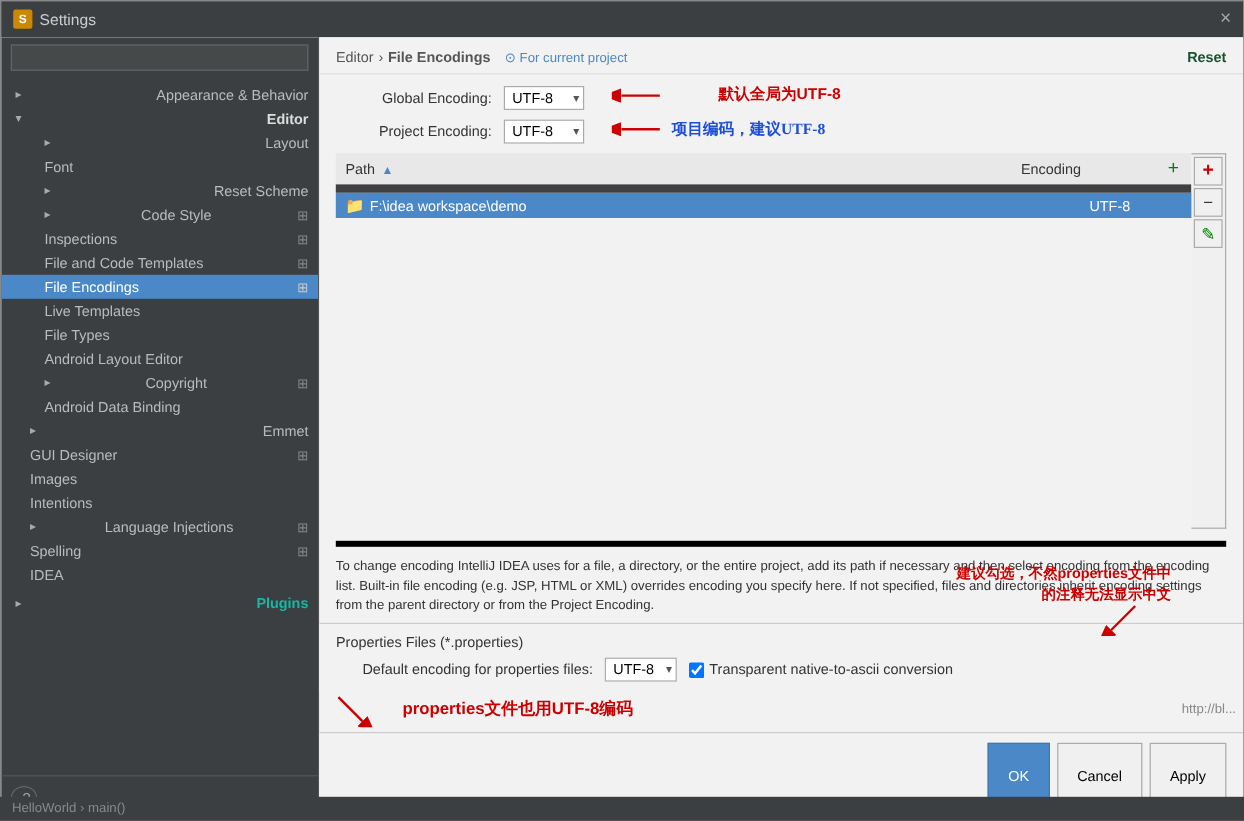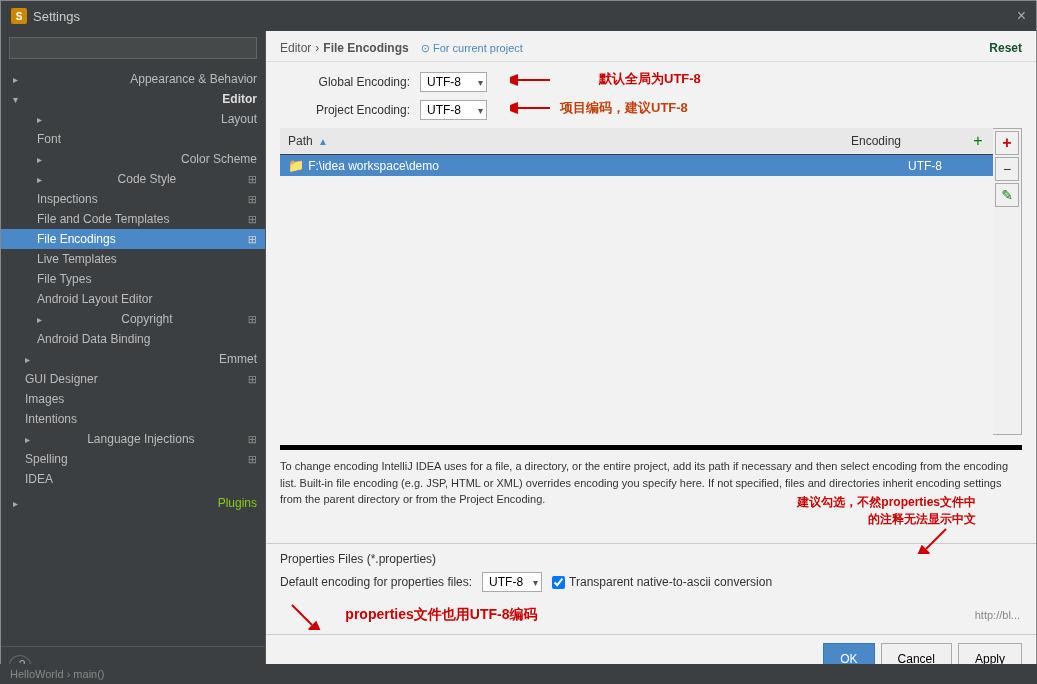--- a/index.html
+++ b/index.html
@@ -22,42 +22,42 @@
     .main { flex: 1; background: #f2f2f2; display: flex; flex-direction: column; overflow: hidden; }
     .main-header { padding: 10px 14px 6px; display: flex; justify-content: space-between; align-items: center; border-bottom: 1px solid #ddd; }
     .breadcrumb { display: flex; align-items: center; gap: 4px; font-size: 12px; color: #555; }
     .reset-link { color: #14532d; cursor: pointer; font-size: 12px; font-weight: bold; }
     .main-body { flex: 1; padding: 10px 14px; overflow-y: auto; position: relative; }
     .form-row { display: flex; align-items: center; margin-bottom: 8px; gap: 10px; }
     .form-label { width: 130px; text-align: right; font-size: 12px; color: #333; }
     .select-box { padding: 2px 18px 2px 6px; border: 1px solid #aaa; background: #fff; font-size: 12px; appearance: none; cursor: pointer; position: relative; }
     .select-wrapper { position: relative; display: inline-block; }
     .select-wrapper::after { content: '▾'; position: absolute; right: 4px; top: 50%; transform: translateY(-50%); pointer-events: none; font-size: 10px; color: #555; }
-    .table-header { display: flex; background: #e8e8e8; border-bottom: 1px solid #404040; align-items: center; }
+    .table-header { display: flex; background: #e8e8e8; border-bottom: 7px solid #404040; align-items: center; }
     .table-header-cell { padding: 4px 8px; font-size: 12px; color: #333; font-weight: normal; }
     .table-header-cell.path { flex: 1; }
     .table-header-cell.encoding { width: 120px; text-align: left; }
     .table-header-cell.actions { width: 30px; display: flex; align-items: center; justify-content: center; }
     .table-body { min-height: 280px; position: relative; }
     .table-row { display: flex; align-items: center; padding: 3px 8px; cursor: pointer; }
     .table-row.selected { background: #4a88c7; color: white; }
     .table-row .path-cell { flex: 1; display: flex; align-items: center; gap: 4px; font-size: 12px; }
     .table-row .encoding-cell { width: 120px; text-align: center; font-size: 12px; }
     .folder-icon { color: #f0a030; font-size: 13px; }
     .side-btn { width: 24px; height: 24px; border: 1px solid #aaa; background: #f0f0f0; cursor: pointer; display: flex; align-items: center; justify-content: center; font-size: 14px; color: #333; }
     .side-btn.green { color: #008000; }
     .sort-icon { font-size: 10px; color: #4a88c7; margin-left: 2px; }
     .info-text { font-size: 11px; color: #333; line-height: 1.5; padding: 8px 0; border-top: 5px solid #000000; margin-top: 6px; }
     .bottom-section { border-top: 1px solid #ccc; padding: 8px 14px; background: #f2f2f2; }
     .properties-title { font-size: 12px; color: #333; margin-bottom: 6px; }
     .properties-row { display: flex; align-items: center; gap: 10px; }
-    .properties-label { font-size: 12px; color: #333; white-space: nowrap; }
+    .properties-label { font-size: 12px; color: #333; white-space: nowrap; margin-left: 22px; }
     .checkbox-label { display: flex; align-items: center; gap: 4px; font-size: 12px; color: #333; cursor: pointer; }
     .dialog-buttons { border-top: 1px solid #ccc; padding: 8px 14px; background: #f2f2f2; display: flex; justify-content: flex-end; gap: 6px; }
-    .btn { padding: 8px 16px; font-size: 12px; border: 1px solid #aaa; cursor: pointer; background: #f0f0f0; }
+    .btn { padding: 20px 16px; font-size: 12px; border: 1px solid #aaa; cursor: pointer; background: #f0f0f0; }
     .btn.primary { background: #4a88c7; color: white; border-color: #3a78b7; }
   </style>
 </head>
 <body>
 
 <div class="window">
 
   <div class="title-bar">
     <div class="title-bar-left">
       <div class="title-bar-icon">S</div>
@@ -89,21 +89,21 @@
           <span style="margin-right:4px;font-size:10px;color:#aaa;">▸</span>
           <span>Layout</span>
         </div>
 
         <div class="tree-item tree-item-indent2">
           <span>Font</span>
         </div>
 
         <div class="tree-item tree-item-indent2">
           <span style="margin-right:4px;font-size:10px;color:#aaa;">▸</span>
-          <span>Color Scheme</span>
+          <span>Reset Scheme</span>
         </div>
 
         <div class="tree-item tree-item-indent2">
           <span style="margin-right:4px;font-size:10px;color:#aaa;">▸</span>
           <span>Code Style</span>
           <span style="color:#888;font-size:11px;">⊞</span>
         </div>
 
         <div class="tree-item tree-item-indent2">
           <span>Inspections</span>
@@ -170,21 +170,21 @@
           <span>Spelling</span>
           <span style="color:#888;font-size:11px;">⊞</span>
         </div>
 
         <div class="tree-item tree-item-indent1">
           <span>IDEA</span>
         </div>
 
         <div class="tree-item" style="margin-top:4px;">
           <span style="margin-right:4px;font-size:10px;color:#aaa;">▸</span>
-          <span style="color:#84cc16;font-weight:normal;">Plugins</span>
+          <span style="color:#14b8a6;font-weight:bold;">Plugins</span>
         </div>
       </div>
 
       <div style="padding:8px;border-top:1px solid #555;">
         <div class="tree-item" style="width:20px;height:20px;border:1px solid #666;border-radius:50%;display:flex;align-items:center;justify-content:center;color:#aaa;">
           <span>?</span>
         </div>
       </div>
     </div>
 
@@ -237,21 +237,21 @@
 
           <div style="position:absolute;left:230px;top:-2px;display:flex;align-items:center;pointer-events:none;">
             <svg width="50" height="20">
               <defs>
                   <marker id="arrowhead2" markerWidth="8" markerHeight="6" refX="0" refY="3" orient="auto">
                     <polygon points="0 0, 8 3, 0 6" fill="#cc0000"></polygon>
                   </marker>
                 </defs>
               <line x1="40" y1="10" x2="8" y2="10" stroke="#cc0000" stroke-width="2" marker-end="url(#arrowhead2)"></line>
             </svg>
-            <span style="color:#c2410c;font-size:13px;font-weight:bold;font-family:Liberation Sans, sans-serif;">项目编码，建议UTF-8</span>
+            <span style="color:#1d4ed8;font-size:13px;font-weight:bold;font-family:Liberation Serif, serif;">项目编码，建议UTF-8</span>
           </div>
         </div>
 
         <div style="display:flex;position:relative;">
           <div style="flex:1;">
             <div class="table-header">
               <div class="table-header-cell path">
                 <span>Path</span>
                 <span class="sort-icon">▲</span>
               </div>
@@ -304,21 +304,21 @@
             <defs>
                 <marker id="arrowhead4" markerWidth="8" markerHeight="6" refX="0" refY="3" orient="auto">
                   <polygon points="0 0, 8 3, 0 6" fill="#cc0000"></polygon>
                 </marker>
               </defs>
             <line x1="30" y1="5" x2="10" y2="25" stroke="#cc0000" stroke-width="2" marker-end="url(#arrowhead4)"></line>
           </svg>
         </div>
       </div>
 
-      <div style="padding:0 16px 4px;position:relative;">
+      <div style="padding:0 6px 4px;position:relative;">
         <div style="display:flex;justify-content:space-between;align-items:center;">
           <div style="pointer-events:none;">
             <svg width="60" height="30" style="display:inline-block;vertical-align:middle;">
               <defs>
                   <marker id="arrowhead5" markerWidth="8" markerHeight="6" refX="0" refY="3" orient="auto">
                     <polygon points="0 0, 8 3, 0 6" fill="#cc0000"></polygon>
                   </marker>
                 </defs>
               <line x1="10" y1="5" x2="30" y2="25" stroke="#cc0000" stroke-width="2" marker-end="url(#arrowhead5)"></line>
             </svg>

